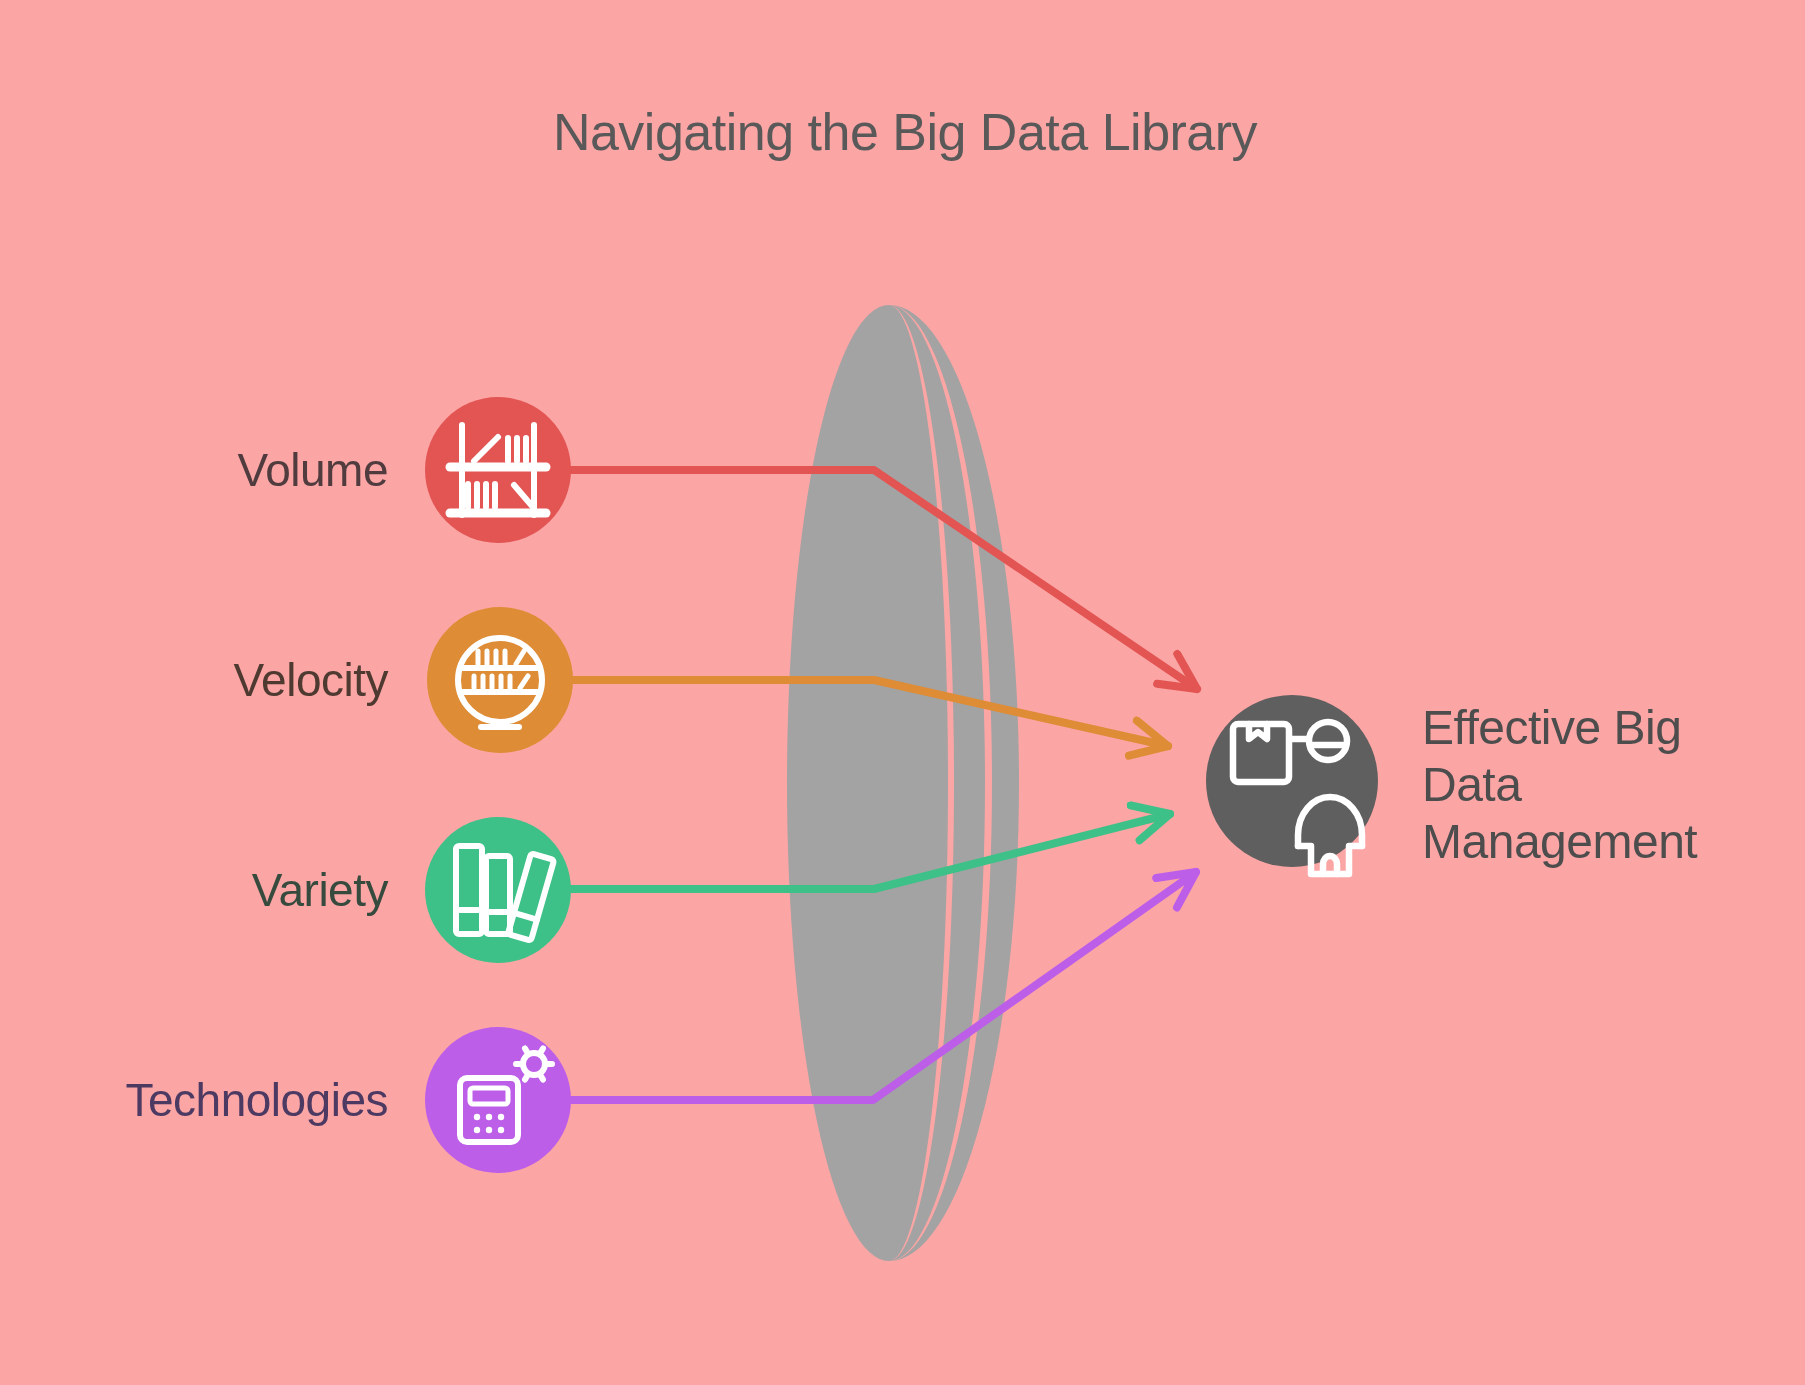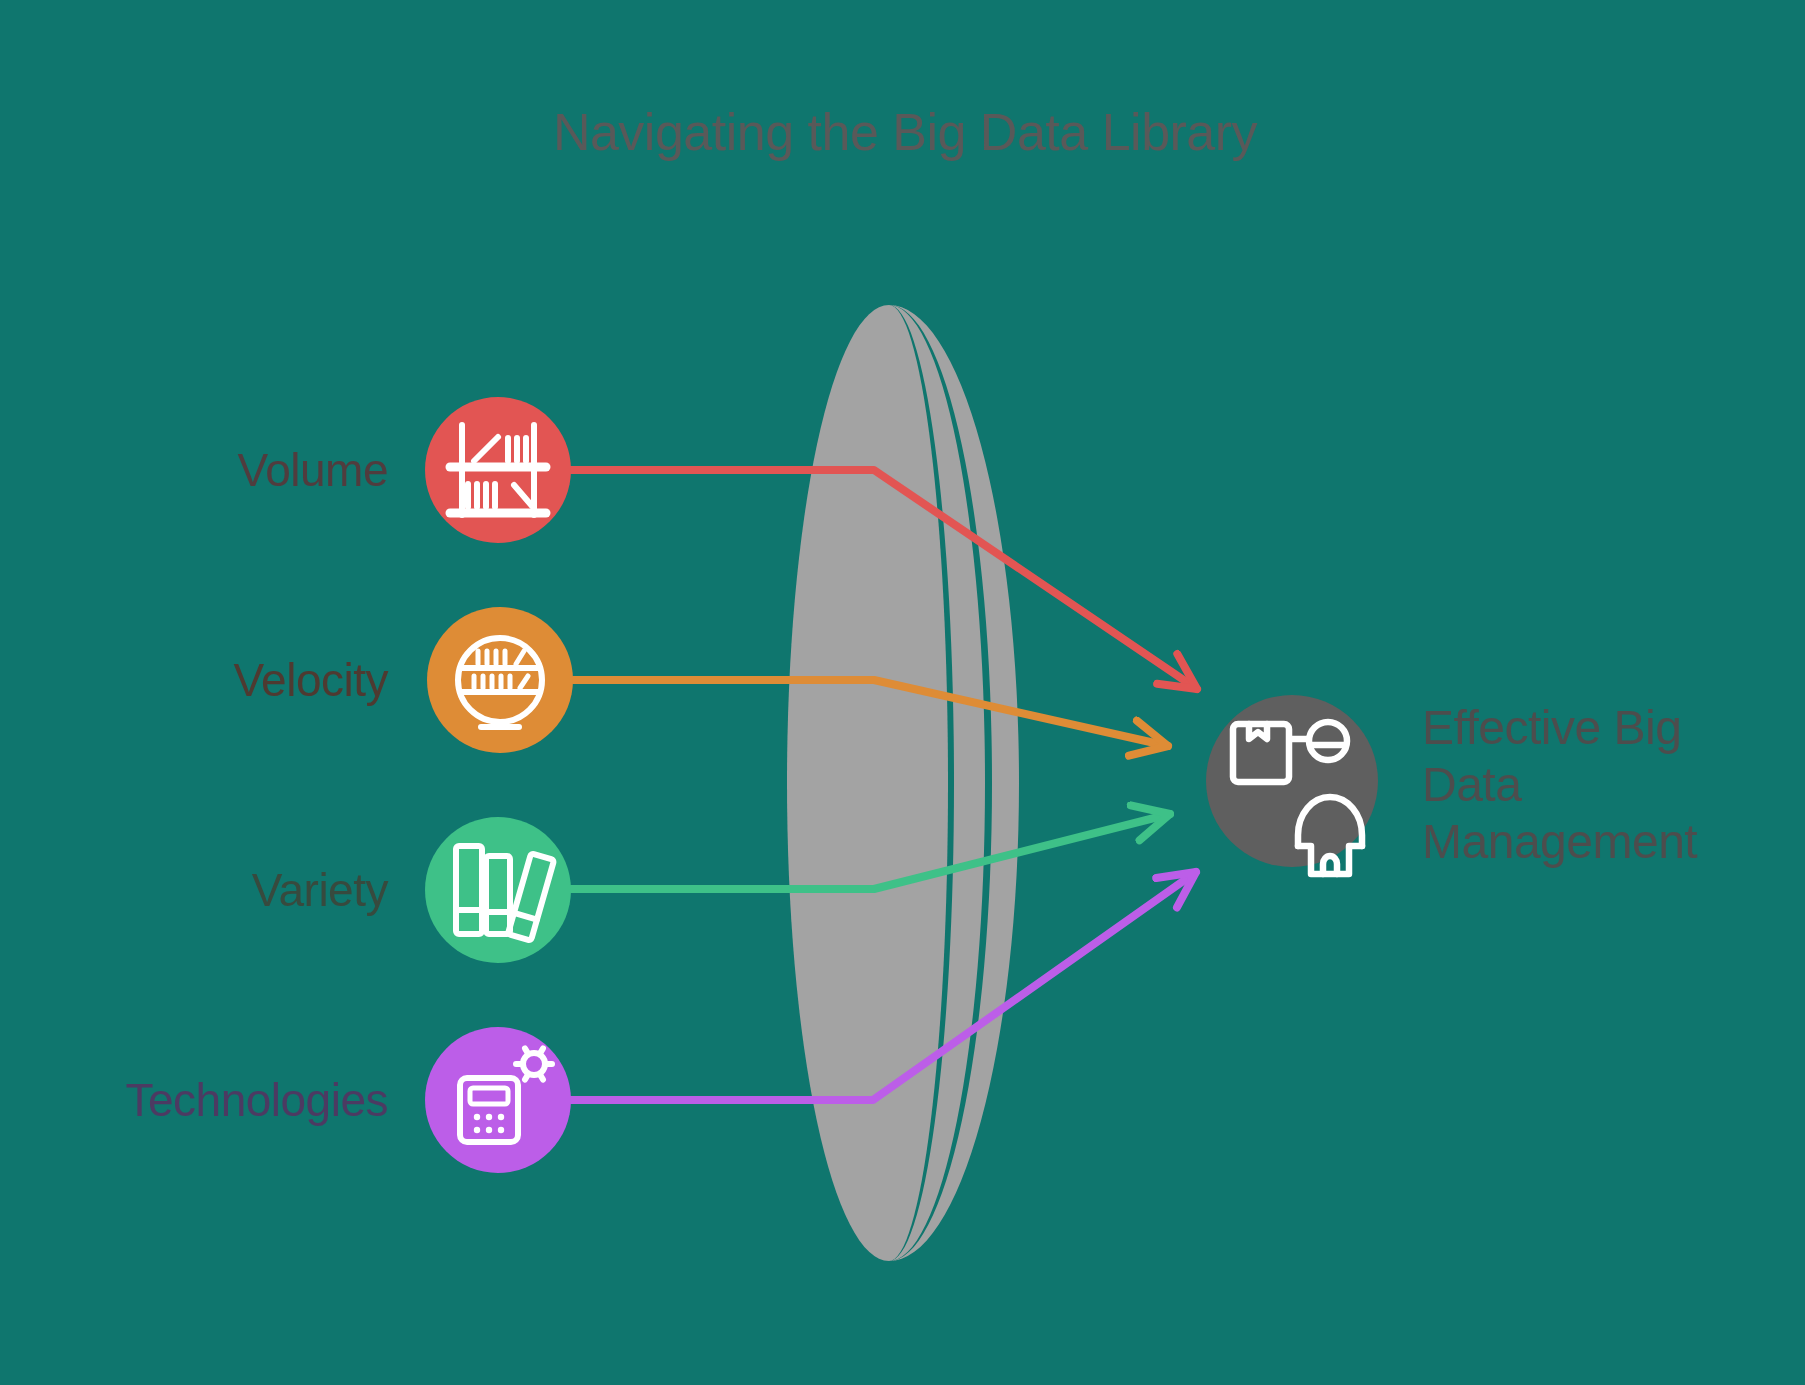--- a/index.html
+++ b/index.html
@@ -1,16 +1,16 @@
 <!DOCTYPE html>
 <html><head>
 <meta charset="utf-8">
 <style>
   html,body{margin:0;padding:0;background:#ffffff;}
-  #canvas{position:relative;width:1805px;height:1385px;background:#0f766e;overflow:hidden;
+  #canvas{position:relative;width:1805px;height:1385px;background:#fca5a5;overflow:hidden;
           font-family:"Liberation Sans", sans-serif;}
   svg{position:absolute;left:0;top:0;}
   text{font-family:"Liberation Sans", sans-serif;letter-spacing:-0.5px;}
   .title-text{font-size:52px;}
   .node-label{font-size:46px;text-anchor:end;}
   .result-line{font-size:48px;}
   .icon-stroke{fill:none;stroke:#ffffff;stroke-linecap:round;stroke-linejoin:round;}
 </style>
 </head>
 <body>

